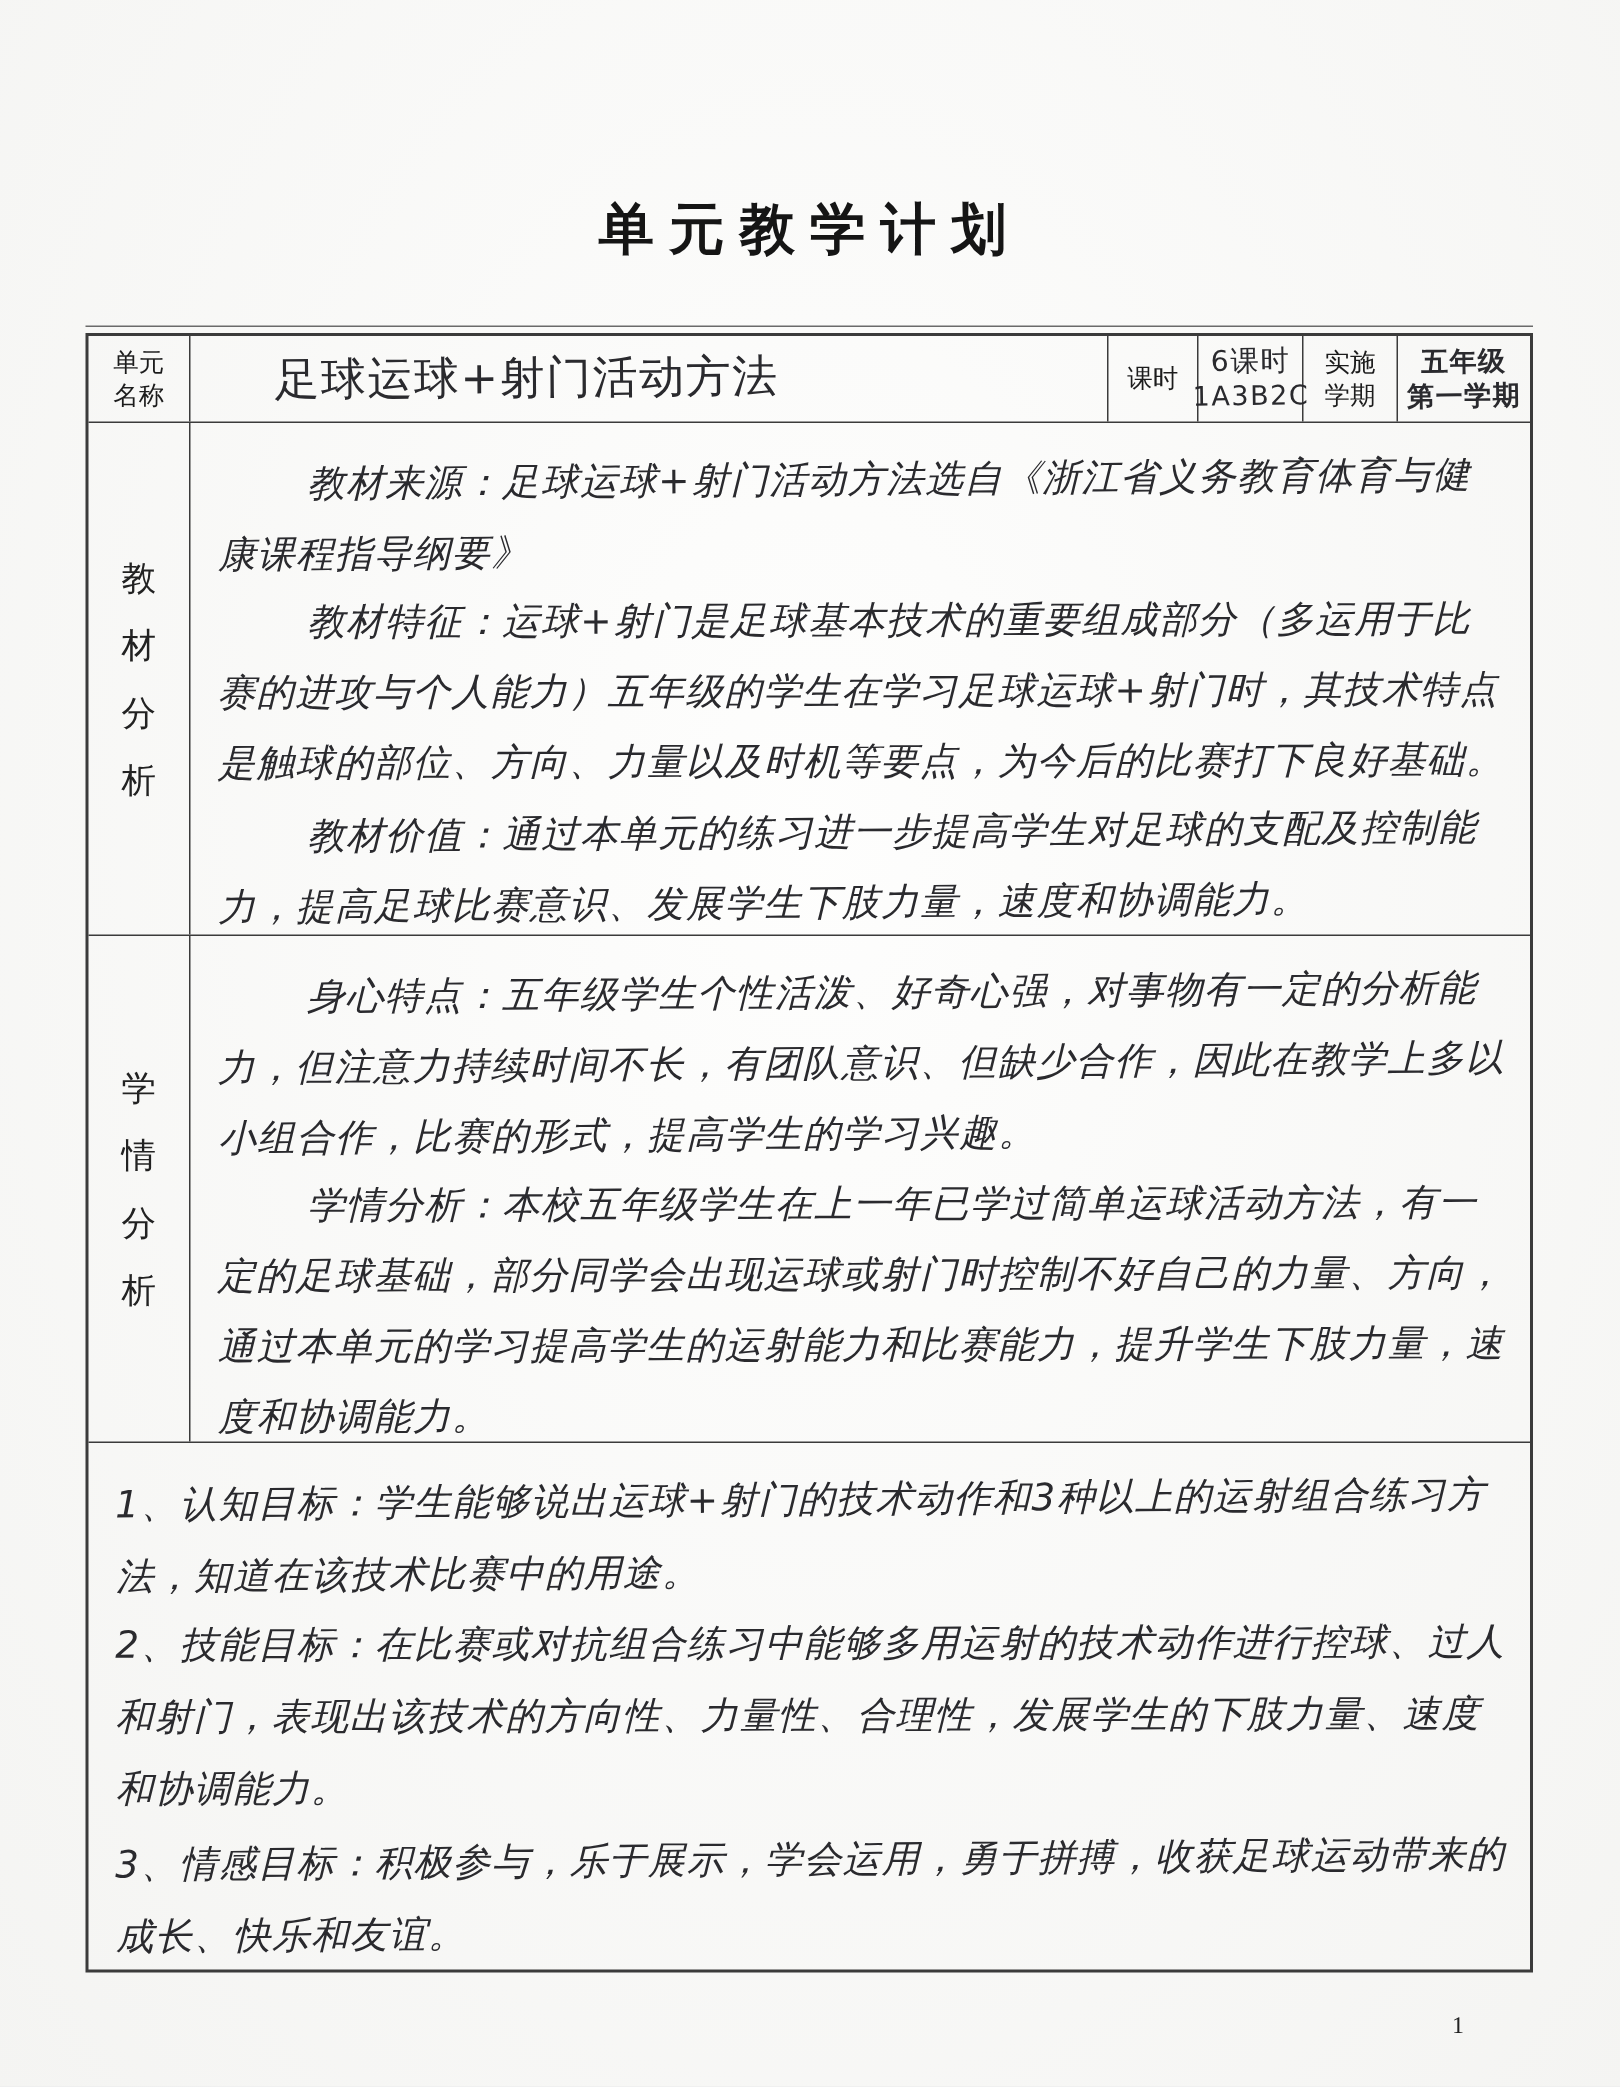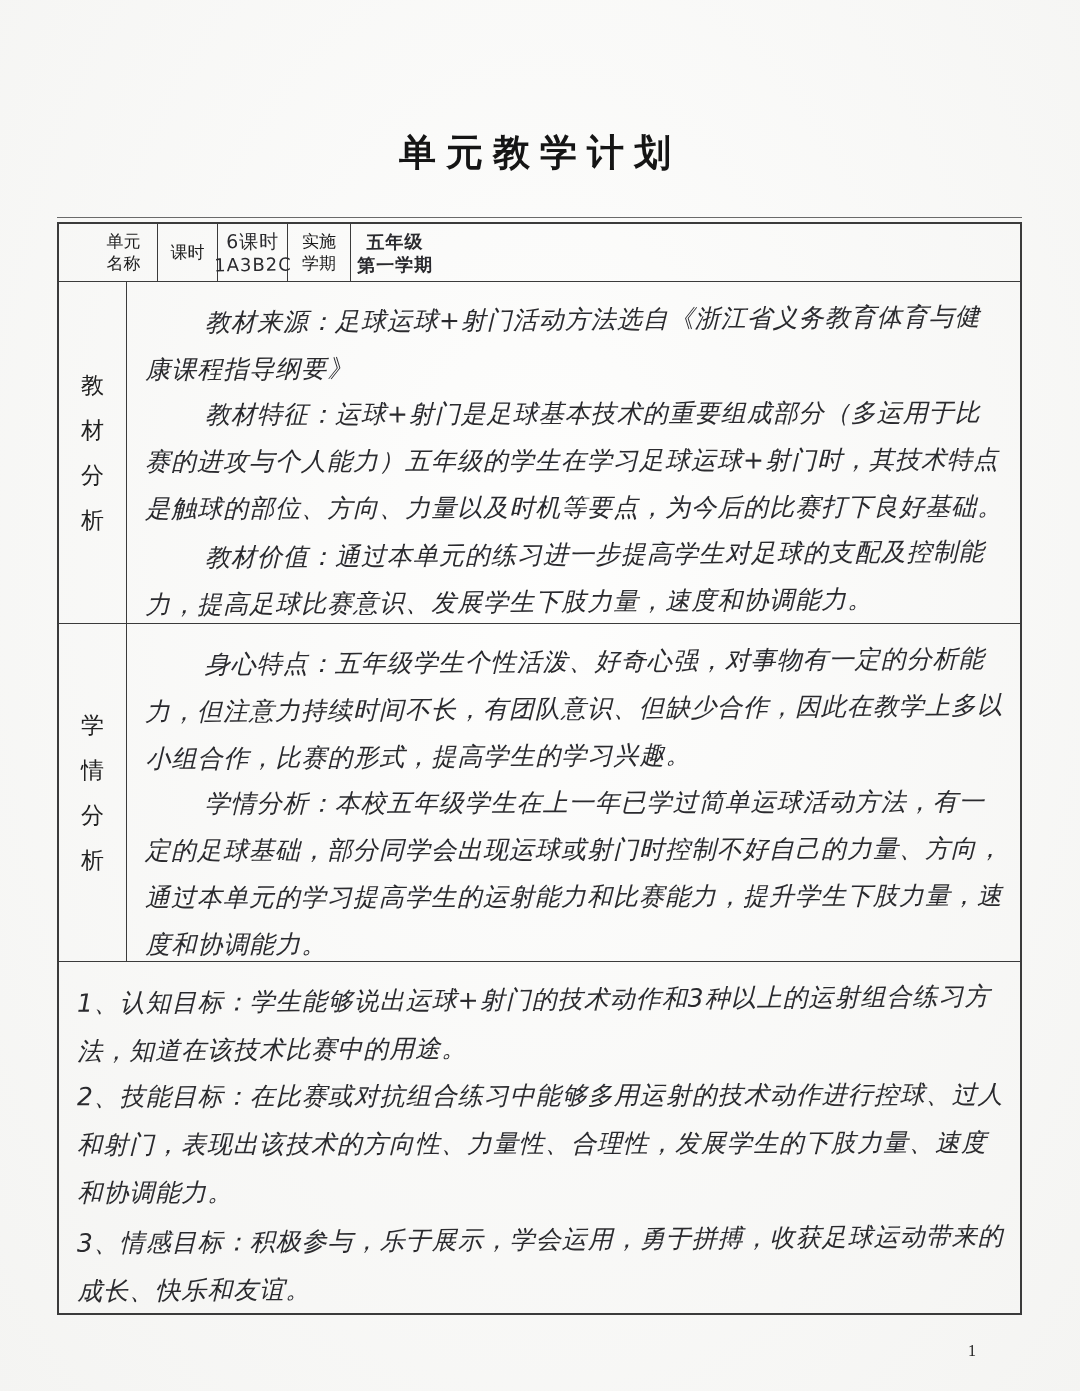--- a/index.html
+++ b/index.html
@@ -30,21 +30,21 @@
   }
   .plan-table::before{ 
     content:"";position:absolute;left:-2px;right:-2px;top:-7px;
     border-top:1.5px solid #6a6a6a;
   }
   .row{display:flex;box-sizing:border-box;border-bottom:1.6px solid #3b3b3b;min-height:0;}
   .row:last-child{border-bottom:none;flex:1;}
   .cell{box-sizing:border-box;border-right:1.6px solid #3b3b3b;min-width:0;}
   .cell:last-child{border-right:none;}
   
-  .header-row{height:58px;padding-left:31px;}
+  .header-row{height:58px;}
   .label-cell{
     display:flex;align-items:center;justify-content:center;
     text-align:center;
     font-size:17px;line-height:22px;
     font-family:"Liberation Serif", serif;
   }
   .break2{width:2.2em;word-break:break-all;}
   .c-unit-label{width:68px;flex:0 0 68px;}
   .c-unit-name{flex:1 1 auto;display:flex;align-items:center;padding-left:56px;}
   .c-hours-label{width:60px;flex:0 0 60px;}
@@ -96,20 +96,23 @@
 <div class="page">
 
   <h1 class="doc-title">单元教学计划</h1>
 
   <div class="plan-table">
 
     <div class="row header-row">
       <div class="cell label-cell c-unit-label">
         <span class="break2">单元名称</span>
       </div>
+      <div class="cell c-unit-name">
+        <span class="hw hw-unit">足球运球+射门活动方法</span>
+      </div>
       <div class="cell label-cell c-hours-label">
         <span>课时</span>
       </div>
       <div class="cell c-hours-val">
         <div class="hw hw-small">
           <div class="l1">6课时</div>
           <div>1A3B2C</div>
         </div>
       </div>
       <div class="cell label-cell c-sem-label">

